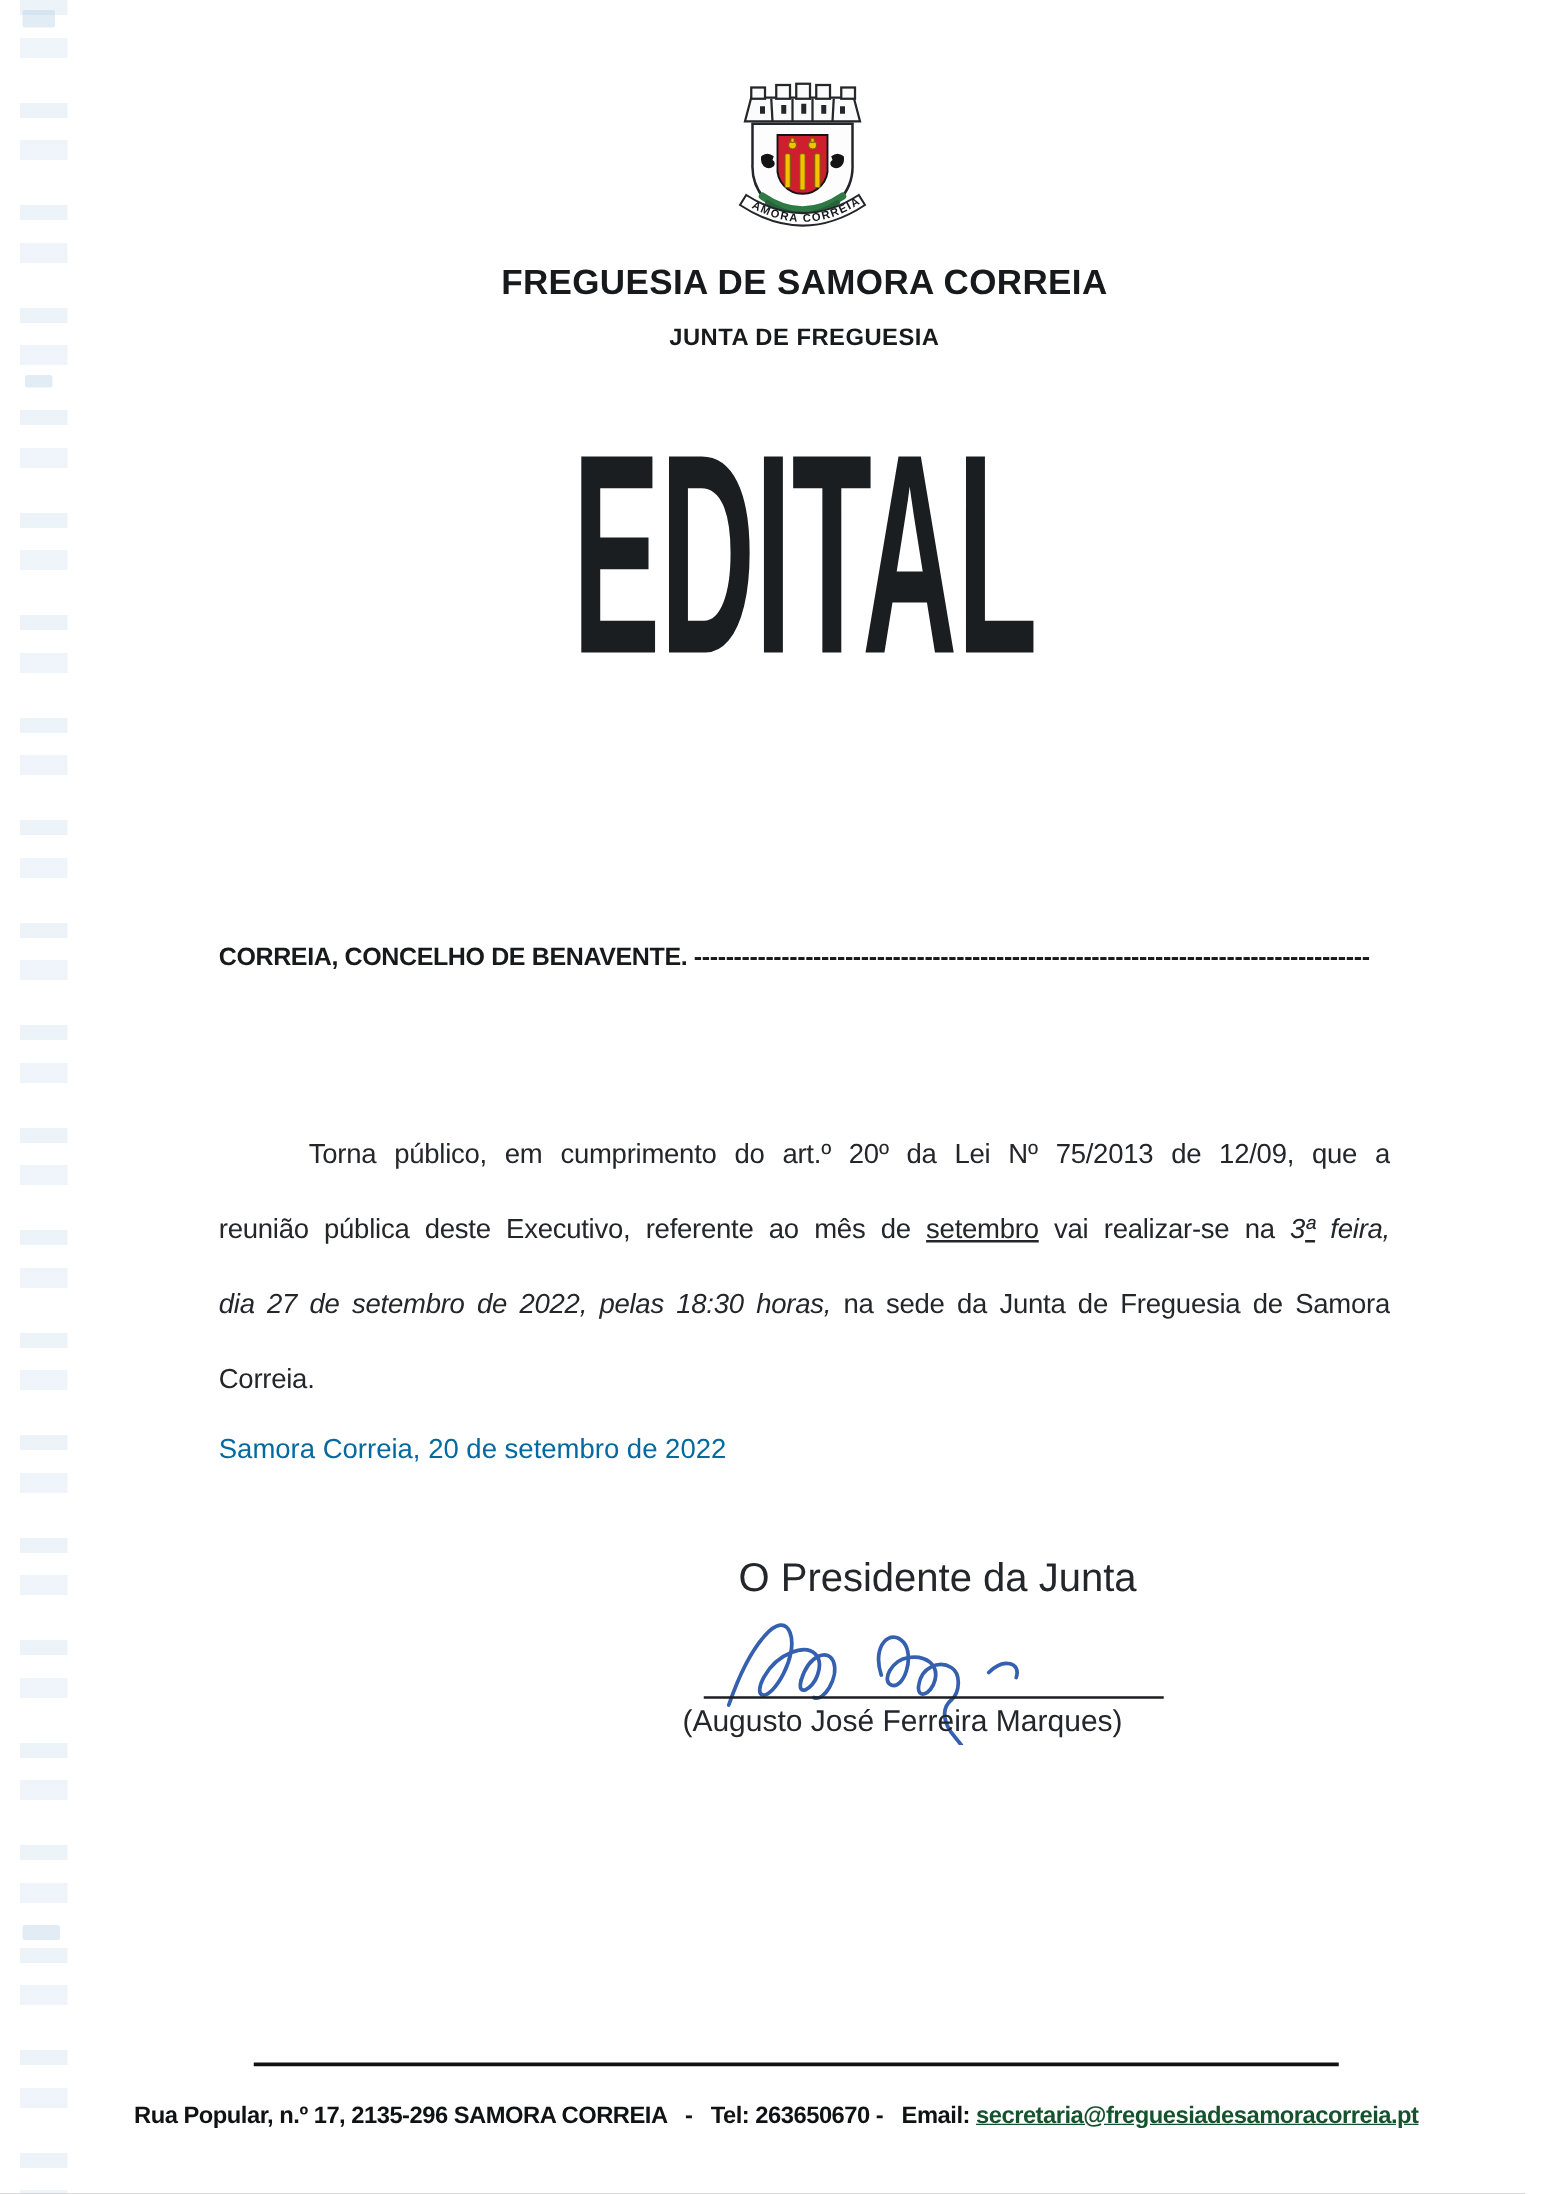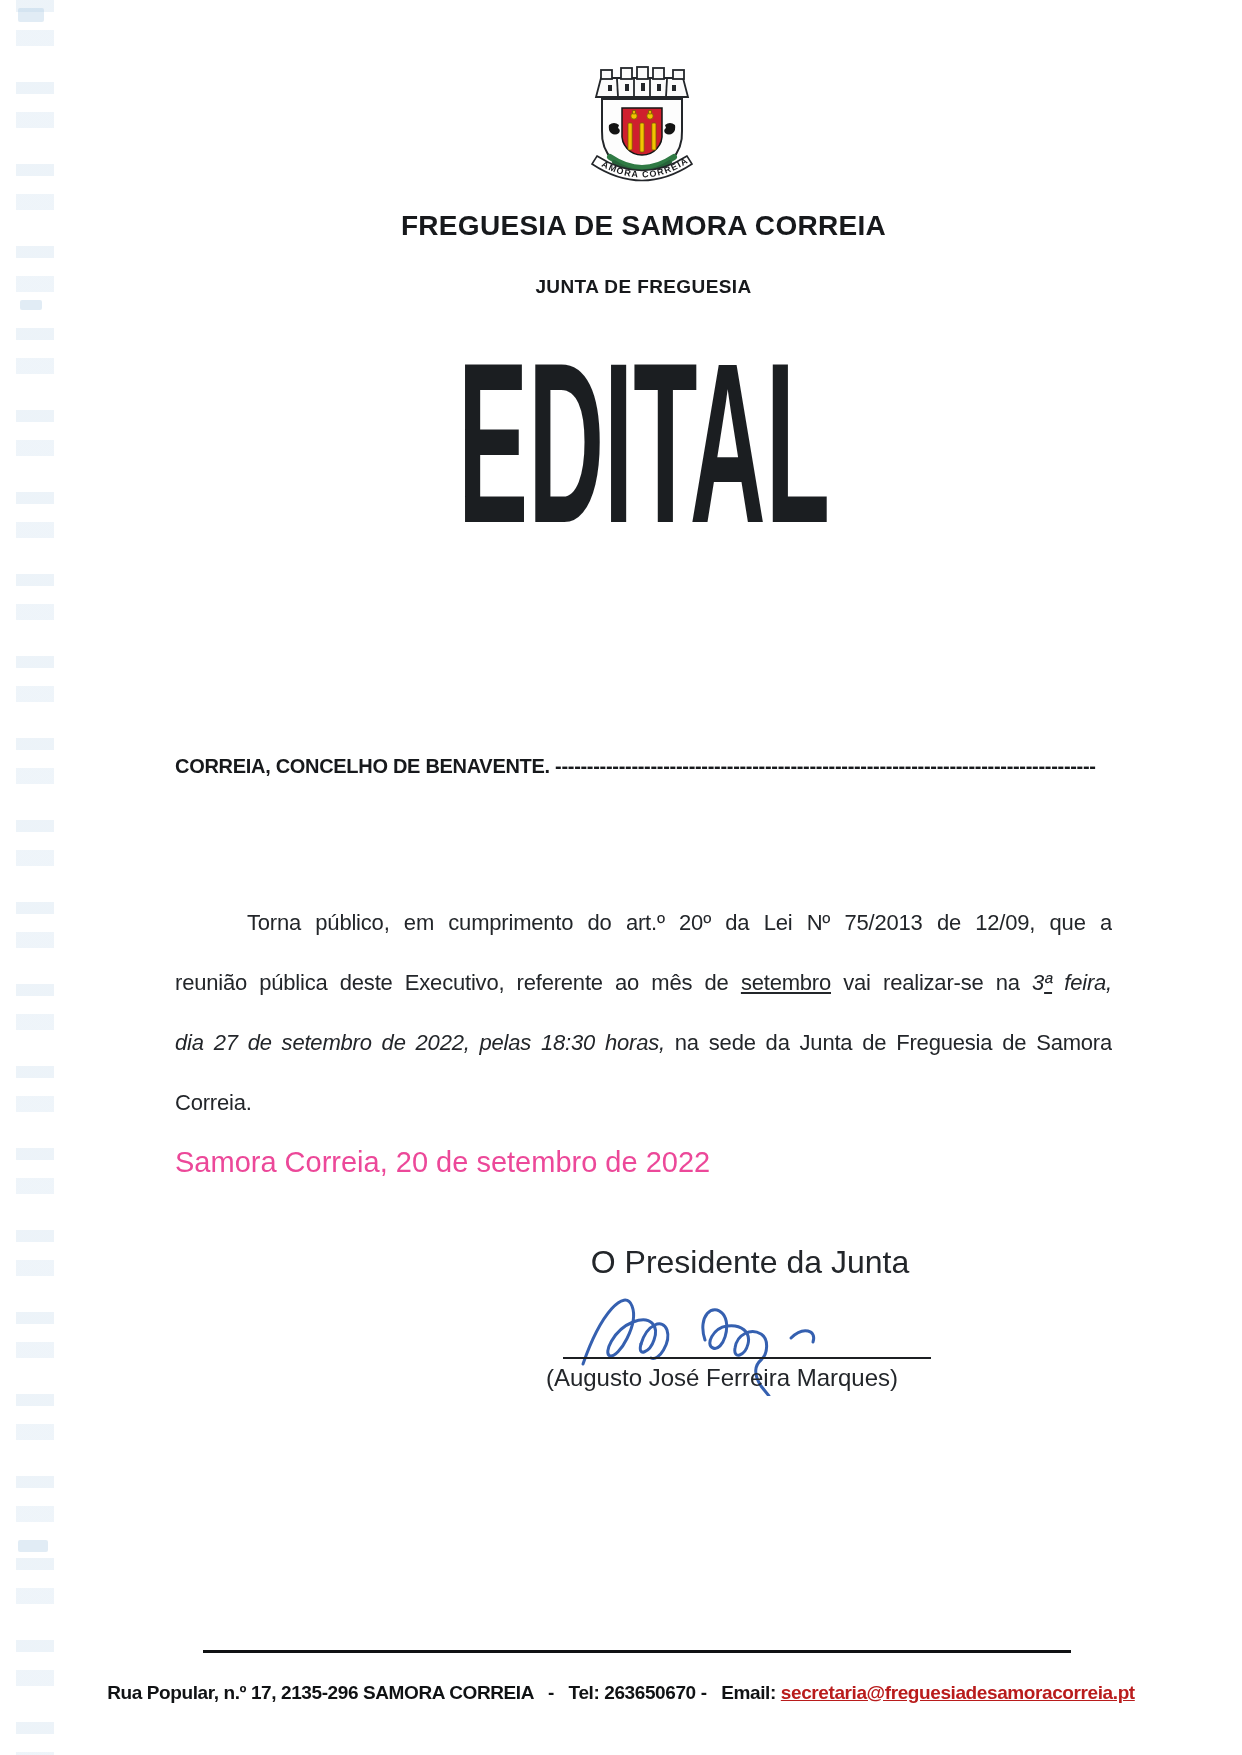--- a/index.html
+++ b/index.html
@@ -23,48 +23,48 @@
       rgba(255,255,255,0) 46px 82px);
     pointer-events:none;
   }
   .scan-blob{position:absolute;background:rgba(170,200,226,0.35);border-radius:2px;pointer-events:none;}
 
   .col{position:absolute;left:175px;width:937px;}
 
   .crest{position:absolute;left:576px;top:62px;width:132px;height:136px;}
 
   .org-title{top:210px;text-align:center;font-weight:bold;font-size:28px;letter-spacing:.3px;color:#17191c;}
-  .org-sub{top:276px;text-align:center;font-weight:bold;font-size:19px;letter-spacing:.4px;color:#17191c;}
+  .org-sub{top:260px;text-align:center;font-weight:bold;font-size:19px;letter-spacing:.4px;color:#17191c;}
 
   .edital-wrap{top:350px;text-align:center;}
   .edital-wrap svg{display:inline-block;}
 
   .doc-number{top:636px;text-align:center;font-family:"DejaVu Serif", serif;font-weight:bold;font-size:45px;color:#1f2327;}
 
   .intro{top:748px;font-weight:bold;color:#17191c;font-size:20px;letter-spacing:-0.3px;line-height:37px;}
   .jline{white-space:nowrap;text-align:justify;text-align-last:justify;overflow:hidden;}
   .intro .dashline{white-space:nowrap;overflow:hidden;}
 
   .body-par{top:893px;font-size:22px;letter-spacing:-0.2px;line-height:60px;color:#23262a;}
   .body-par .indent{padding-left:72px;}
   .body-par .plain{white-space:nowrap;text-align:left;}
   .ital{font-style:italic;}
   .undl{text-decoration:underline;}
 
-  .dateline{top:1146px;font-size:29px;color:#ec4899;}
+  .dateline{top:1146px;font-size:22px;color:#0369a1;}
 
   .sig-role{position:absolute;left:500px;width:500px;top:1244px;text-align:center;font-size:32px;color:#23262a;}
   .sig-svg{position:absolute;left:555px;top:1278px;width:390px;height:118px;}
   .sig-line{position:absolute;left:563px;top:1357px;width:368px;border-top:2px solid #1c1f22;}
   .sig-name{position:absolute;left:492px;width:460px;top:1364px;text-align:center;font-size:24px;color:#23262a;}
 
   .footer-rule{position:absolute;left:203px;top:1650px;width:868px;height:3px;background:#101214;}
   .footer{position:absolute;left:90px;width:1062px;top:1682px;text-align:center;
           font-weight:bold;font-size:19px;letter-spacing:-0.4px;color:#101214;white-space:nowrap;}
-  .footer a{color:#b91c1c;text-decoration:underline;}
+  .footer a{color:#14532d;text-decoration:underline;}
 </style>
 </head>
 <body>
 
 <div class="page">
 
   <div class="scan-strip"></div>
   <div class="scan-blob" style="left:18px;top:8px;width:26px;height:14px;"></div>
   <div class="scan-blob" style="left:20px;top:300px;width:22px;height:10px;"></div>
   <div class="scan-blob" style="left:18px;top:1540px;width:30px;height:12px;"></div>

